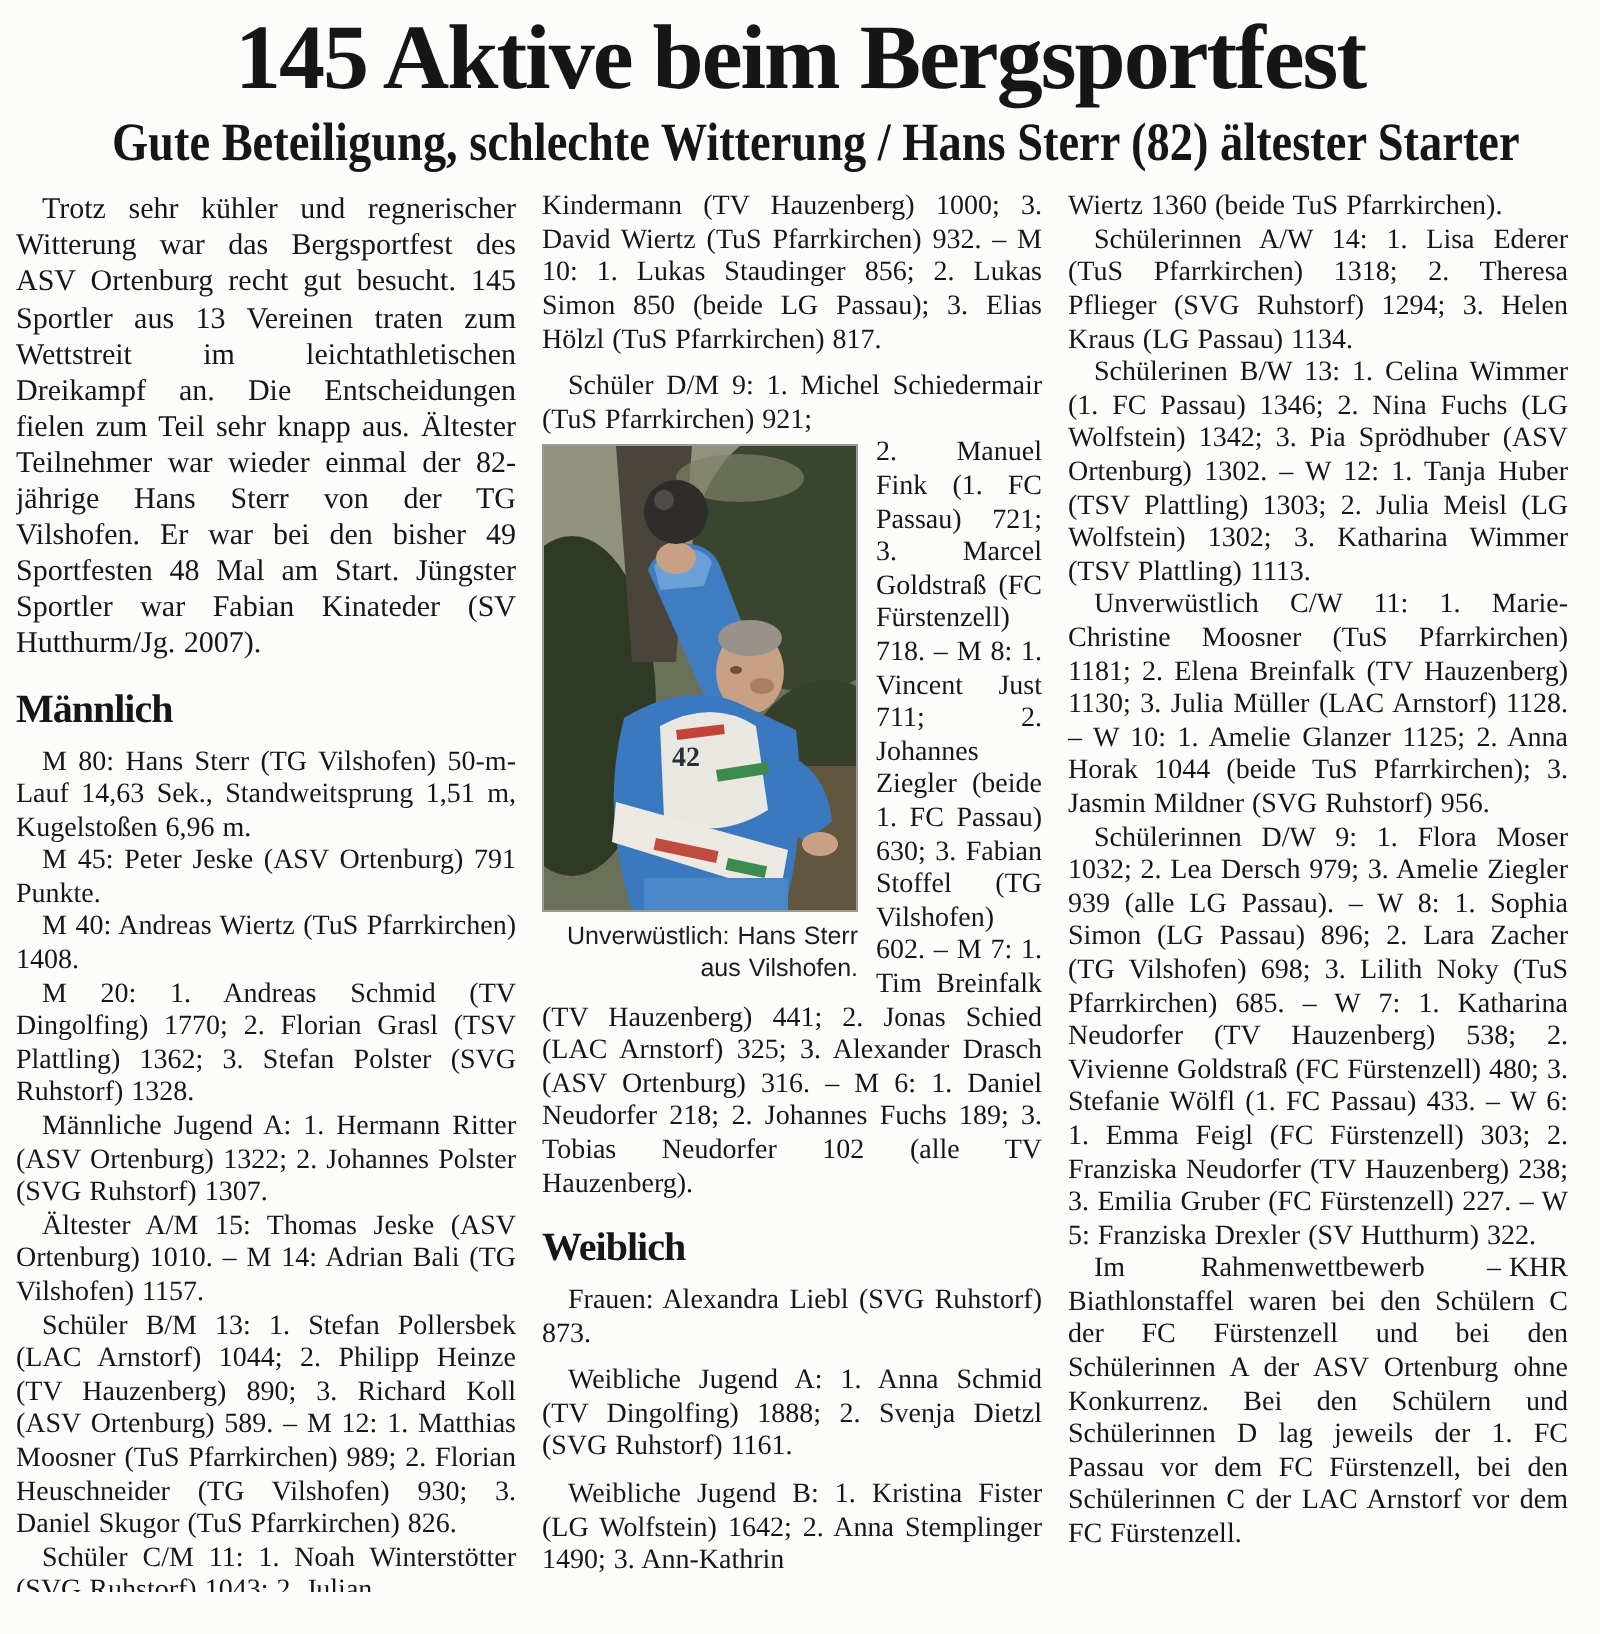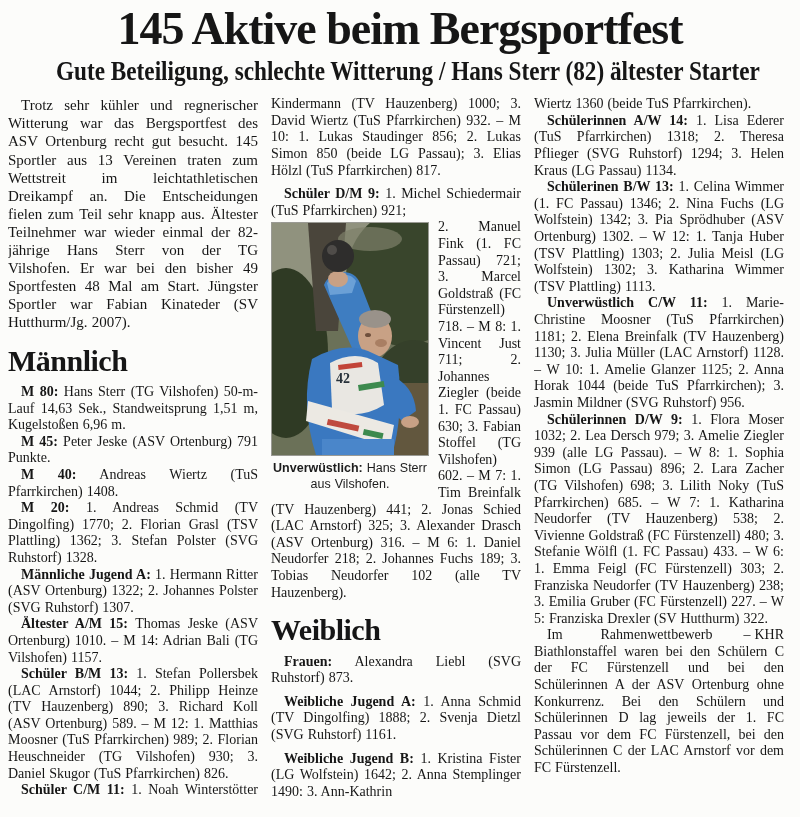--- a/index.html
+++ b/index.html
@@ -22,31 +22,31 @@
     height:700px; overflow:hidden;
   }
   .col {
     width:250px; flex:0 0 250px; overflow:hidden;
     text-align:justify; font-size:14px; line-height:16.6px;
     word-spacing:0.5px;
   }
   .intro { font-size:15px; line-height:18.1px; }
   .para { margin:0; text-indent:13px; }
   .para.cont { text-indent:0; }
-  .lead { font-weight:bold; }
+  .lead { font-weight:normal; }
   .gap-top { margin-top:7px; }
   .section-heading {
-    font-size:30px; font-weight:bold; margin:13px 0 8px;
+    font-size:20px; font-weight:bold; margin:13px 0 8px;
     text-align:left; letter-spacing:-0.5px; line-height:1.05;
   }
   .photo-float { float:left; width:158px; margin:3px 9px 2px 0; }
   .photo-frame { width:156px; height:232px; border:1px solid #9a9a94; display:block; }
   .caption {
     font-family:"Liberation Sans", sans-serif; font-size:12.5px;
-    line-height:15.5px; margin:5px 0 0; text-align:center; text-indent:0;
+    line-height:15.5px; margin:5px 0 0; text-align:right; text-indent:0;
     color:#1c1c1c;
   }
   .clear { clear:left; }
   .signoff { float:right; padding-left:18px; }
 </style>
 </head>
 <body>
 
 <div class="page">
 

